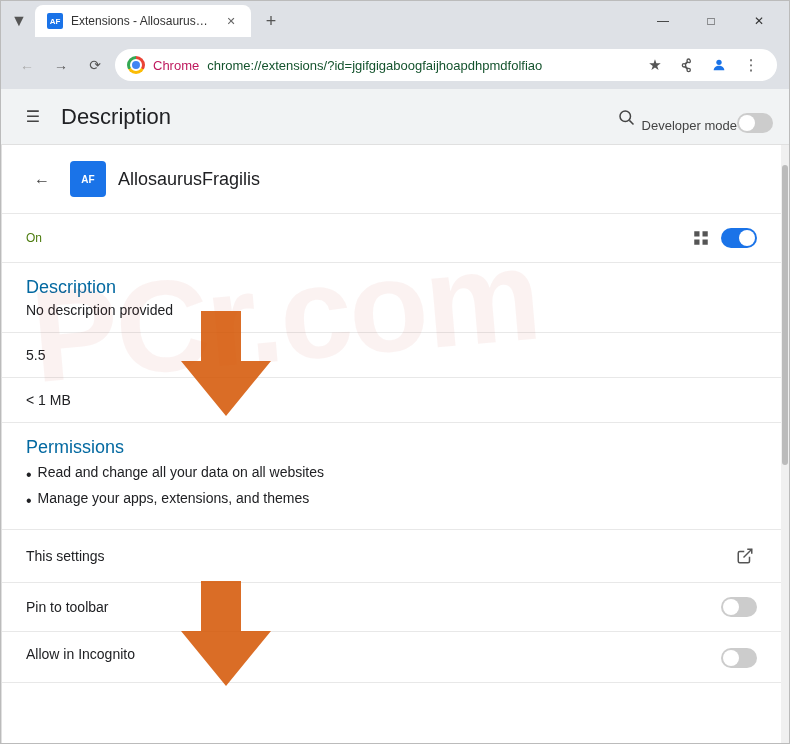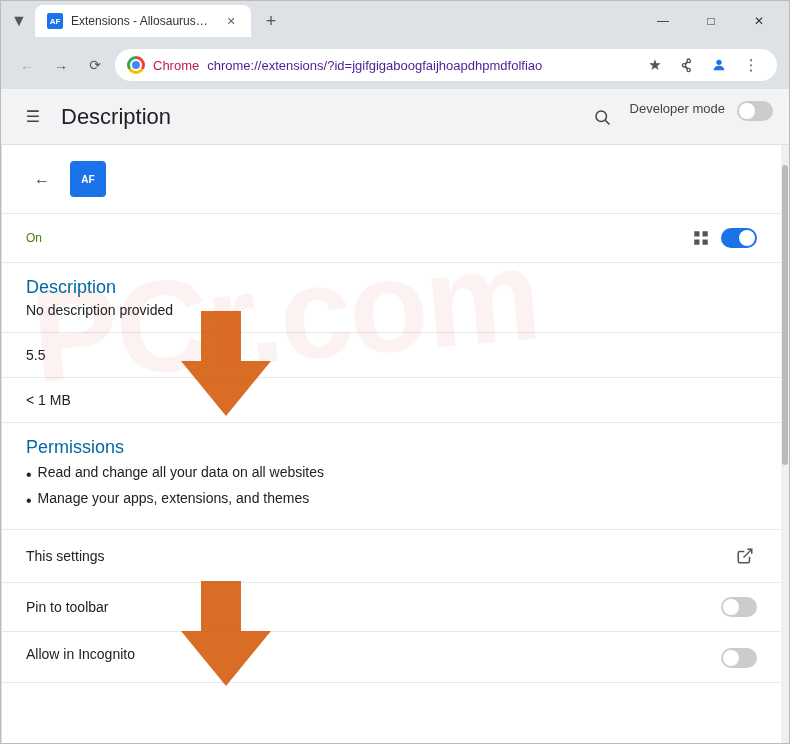--- a/index.html
+++ b/index.html
@@ -32,21 +32,21 @@
     
     .page-content { flex: 1; background: #f1f3f4; display: flex; overflow: hidden; }
 
     
     .ext-page { flex: 1; display: flex; flex-direction: column; background: #f1f3f4; }
 
     
     .ext-header { height: 56px; background: #f1f3f4; display: flex; align-items: center; padding: 0 16px; border-bottom: 1px solid #e0e0e0; }
     .hamburger { width: 32px; height: 32px; display: flex; align-items: center; justify-content: center; cursor: pointer; color: #444; border-radius: 50%; }
     .ext-title { font-size: 22px; font-weight: 400; color: #202124; margin-left: 12px; }
-    .header-right { margin-left: auto; display: flex; align-items: flex-start; gap: 12px; }
+    .header-right { margin-left: auto; display: flex; align-items: flex-end; }
     .search-icon-btn { width: 32px; height: 32px; display: flex; align-items: center; justify-content: center; cursor: pointer; color: #444; border-radius: 50%; }
     .dev-mode-label { font-size: 13px; color: #444; }
     .toggle { width: 36px; height: 20px; background: #ccc; border-radius: 10px; position: relative; cursor: pointer; }
     .toggle-knob { position: absolute; top: 2px; left: 2px; width: 16px; height: 16px; background: white; border-radius: 50%; transition: left 0.2s; }
 
     
     .ext-main { flex: 1; display: flex; overflow: hidden; } 
 
     
     .detail-panel { flex: 1; background: white; overflow-y: auto; padding: 0; border-left: 1px solid #e0e0e0; }
@@ -101,21 +101,21 @@
     </div>
   </div>
 
   <div class="address-bar">
     <div class="nav-btn disabled">←</div>
     <div class="nav-btn">→</div>
     <div class="nav-btn">⟳</div>
     <div class="address-field">
       <div class="chrome-logo"></div>
       <span style="font-weight:500; color:#be185d; font-size:13px;">Chrome</span>
-      <span style="font-size:13px; color:#4c1d95;">chrome://extensions/?id=jgifgigaboogfaijhoapdhpmdfolfiao</span>
+      <span style="font-size:13px; color:#14532d;">chrome://extensions/?id=jgifgigaboogfaijhoapdhpmdfolfiao</span>
       <div class="address-icons">
         <div class="addr-icon">★</div>
         <div class="addr-icon">
           <svg width="16" height="16" viewBox="0 0 24 24" fill="none" stroke="#555" stroke-width="2">
               <path d="M14.5 3C13.1 3 12 4.1 12 5.5c0 .5.1 1 .4 1.4L9 10.3C8.5 10.1 8 10 7.5 10 6.1 10 5 11.1 5 12.5S6.1 15 7.5 15c.5 0 1-.1 1.4-.4l3.4 3.4c-.2.4-.3.9-.3 1.5C12 20.9 13.1 22 14.5 22S17 20.9 17 19.5 15.9 17 14.5 17c-.5 0-1 .1-1.4.4l-3.4-3.4c.2-.4.3-.9.3-1.5 0-.5-.1-1-.4-1.4l3.4-3.4c.4.2.9.3 1.5.3C15.9 9 17 7.9 17 6.5S15.9 3 14.5 3z"></path>
             </svg>
         </div>
         <div class="addr-icon">
           <svg width="16" height="16" viewBox="0 0 24 24" fill="#1a73e8">
               <circle cx="12" cy="8" r="4"></circle>
@@ -153,20 +153,21 @@
 
         <div class="detail-panel">
 
           <div class="detail-header">
             <div class="back-btn">
               <span>←</span>
             </div>
             <div class="ext-icon">
               <span style="font-size:10px;">AF</span>
             </div>
+            <span class="ext-name">AllosaurusFragilis</span>
           </div>
 
           <div class="detail-row" style="align-items:center;">
             <div class="row-on">
               <span class="on-label">On</span>
             </div>
             <div class="row-right">
               <div class="grid-icon">
                 <svg width="18" height="18" viewBox="0 0 24 24" fill="#555">
                     <rect x="3" y="3" width="7" height="7"></rect>

